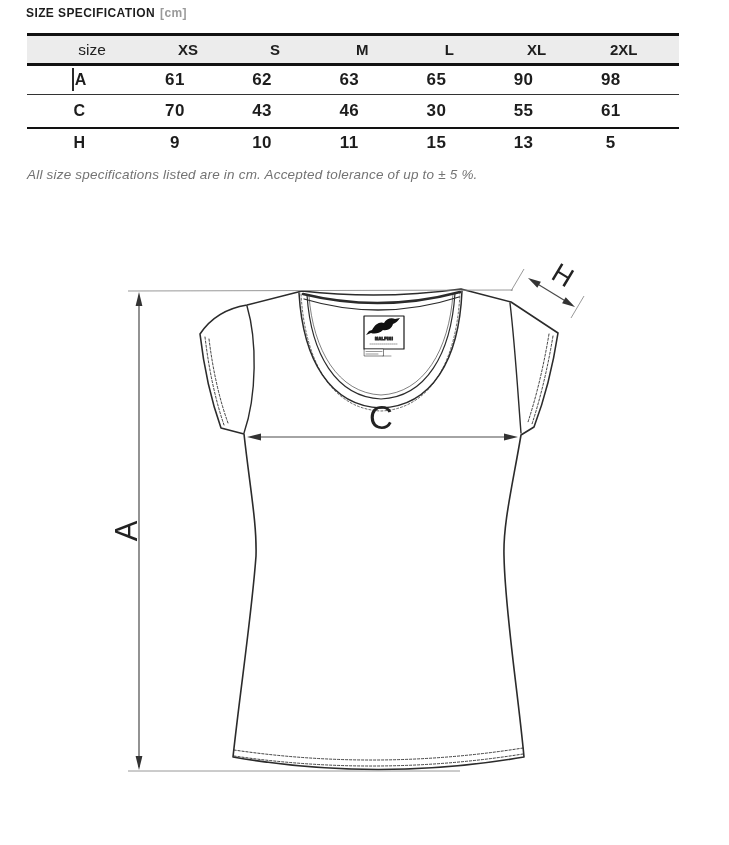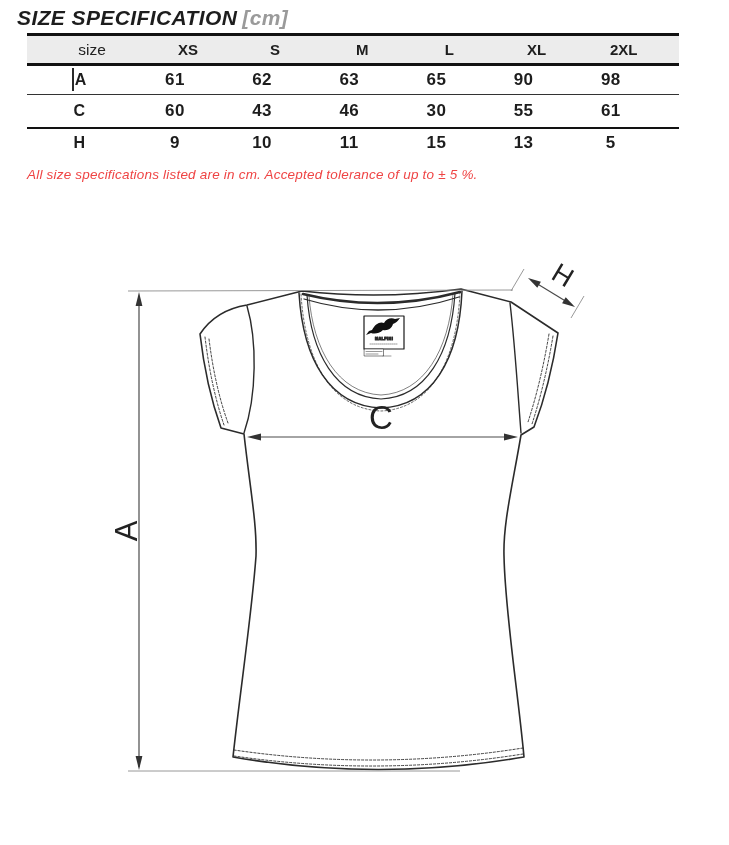--- a/index.html
+++ b/index.html
@@ -1,22 +1,22 @@
 <!DOCTYPE html>
 <html><head>
 <meta charset="utf-8">
 <style>
   html,body{margin:0;padding:0;}
   body{
     width:729px;height:845px;position:relative;background:#ffffff;
     font-family:"Liberation Sans",sans-serif;color:#1d1d1d;overflow:hidden;
   }
   .title{
-    position:absolute;left:17px;top:6px;font-size:21px;font-weight:800;
-    letter-spacing:.4px;white-space:nowrap;font-style:italic;
+    position:absolute;left:26px;top:6px;font-size:12px;font-weight:800;
+    letter-spacing:.4px;white-space:nowrap;
   }
   .title .unit{color:#9a9a9a;margin-left:5px;font-weight:700;}
   table.size-table{
     position:absolute;left:27px;top:33px;width:652px;
     border-collapse:collapse;table-layout:fixed;
   }
   table.size-table thead tr{
     background:#ececec;
     border-top:3px solid #121212;
     border-bottom:3px solid #121212;
@@ -30,21 +30,21 @@
   tbody tr.row-c th, tbody tr.row-c td{height:32px;}
   tbody tr.row-h th, tbody tr.row-h td{height:28px;}
   tbody th{font-size:16px;font-weight:700;}
   tbody td{font-size:17px;font-weight:600;letter-spacing:.4px;}
   .caret{
     display:inline-block;width:1.5px;height:23px;background:#2a2a2a;
     vertical-align:middle;margin-right:1px;position:relative;top:-1px;
   }
   .note{
     position:absolute;left:27px;top:153px;font-style:italic;font-size:13.5px;
-    color:#ef4444;letter-spacing:.2px;white-space:nowrap;
+    color:#737373;letter-spacing:.2px;white-space:nowrap;
   }
   svg.diagram{position:absolute;left:0;top:0;width:729px;height:845px;pointer-events:none;}
   svg text{font-family:"Liberation Sans",sans-serif;}
   .dim-letter{font-size:31px;font-weight:500;fill:#222;}
   .dim-letter-c{font-size:33px;font-weight:500;fill:#222;}
   .dim-letter-h{font-size:27px;font-weight:500;fill:#222;}
   .brand-text{font-size:3.8px;font-weight:700;fill:#111;letter-spacing:.4px;}
 </style>
 </head>
 <body>
@@ -82,21 +82,21 @@
       <td>61</td>
       <td>62</td>
       <td>63</td>
       <td>65</td>
       <td>90</td>
       <td>98</td>
       <td></td>
     </tr>
     <tr class="row-c">
       <th>C</th>
-      <td>60</td>
+      <td>70</td>
       <td>43</td>
       <td>46</td>
       <td>30</td>
       <td>55</td>
       <td>61</td>
       <td></td>
     </tr>
     <tr class="row-h">
       <th>H</th>
       <td>9</td>

